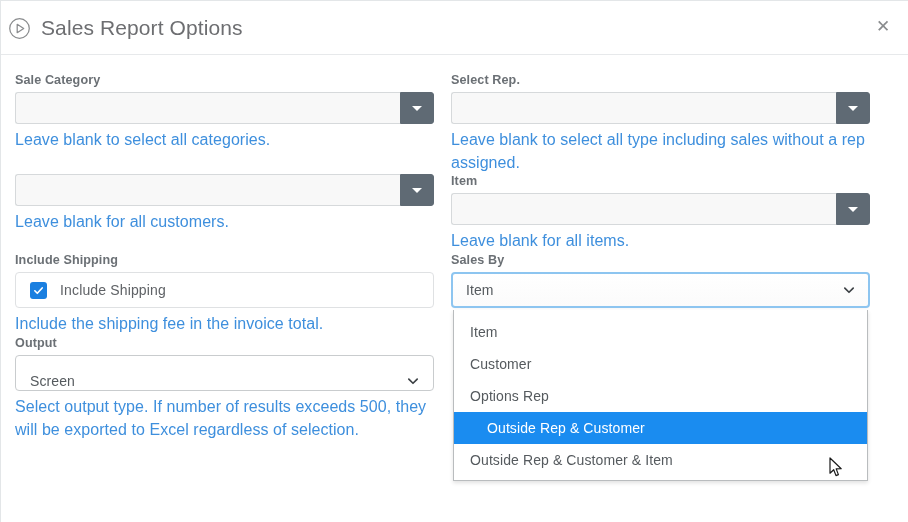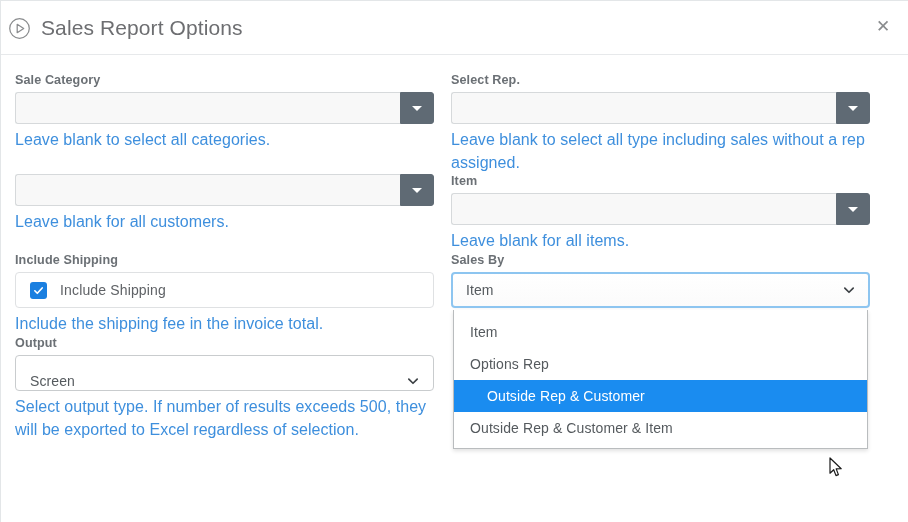--- a/index.html
+++ b/index.html
@@ -321,20 +321,21 @@
       <div class="form-col">
         <div class="field-label">Sales By</div>
         <div class="select-shell focused">
           <span class="select-value">Item</span>
           <svg class="chev" viewBox="0 0 16 16">
             <path d="M3.2 5.8 L8 10.6 L12.8 5.8" fill="none" stroke="#3c4145" stroke-width="1.9" stroke-linecap="round" stroke-linejoin="round"></path>
           </svg>
 
           <div id="salesby-list">
               <div class="opt">Item</div>
+              <div class="opt">Customer</div>
               <div class="opt">Options Rep</div>
               <div class="opt highlighted">Outside Rep &amp; Customer</div>
               <div class="opt">Outside Rep &amp; Customer &amp; Item</div>
             </div>
         </div>
       </div>
 
     </div>
 
     <div class="form-row">

